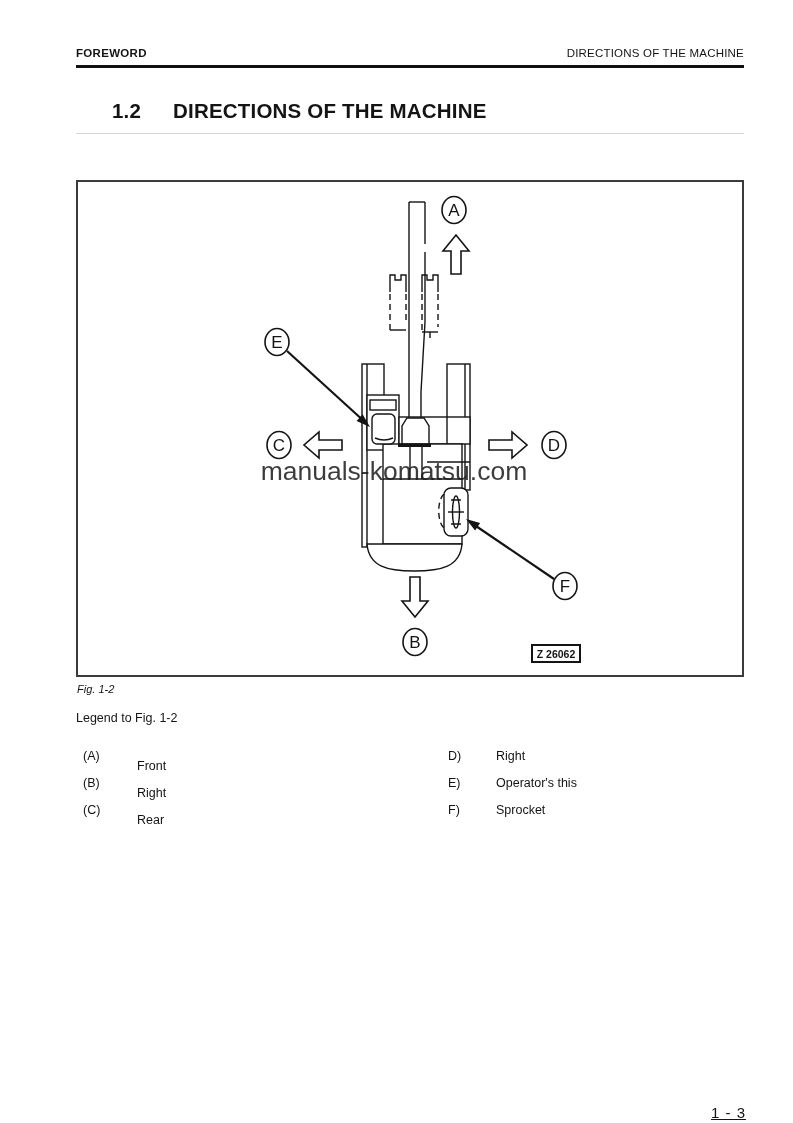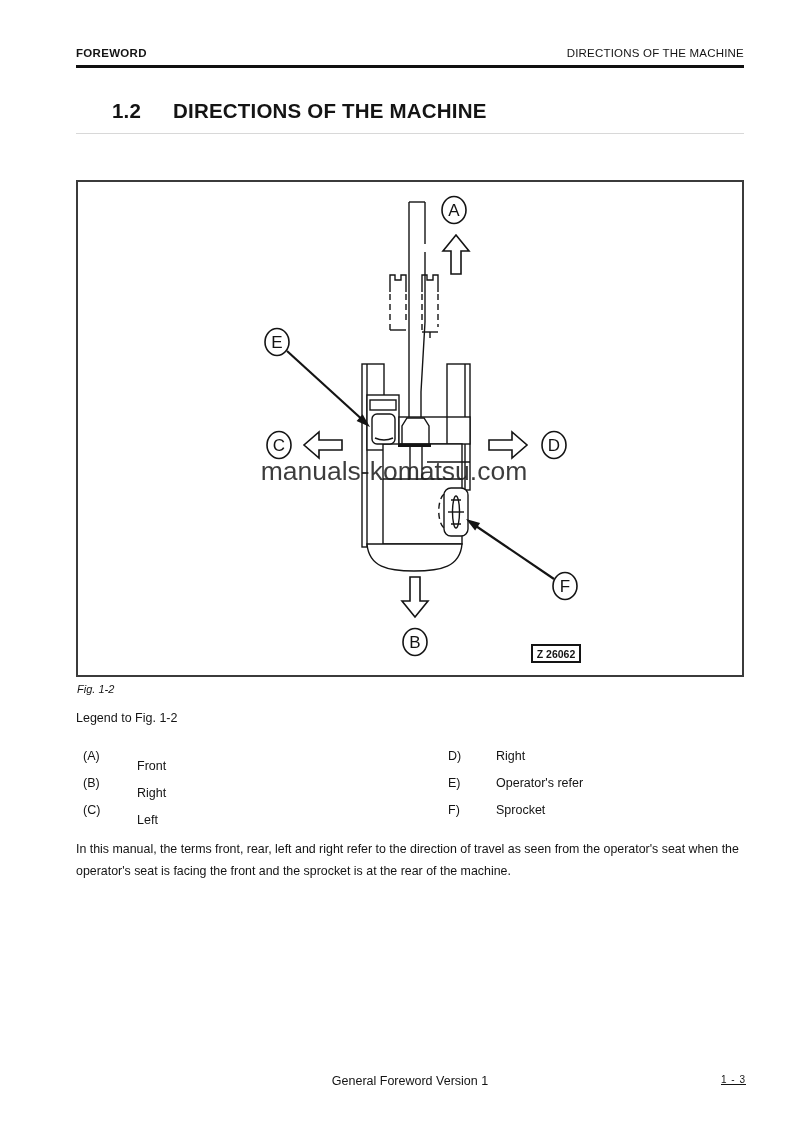--- a/index.html
+++ b/index.html
@@ -18,21 +18,21 @@
   .fig-caption{position:absolute;left:77px;top:683px;font-size:11px;font-style:italic;}
   .legend-title{position:absolute;left:76px;top:711px;font-size:12.5px;}
   .legend{position:absolute;left:76px;top:744px;width:668px;font-size:12.5px;}
   .legend-row{position:relative;height:27px;}
   .lg-key-l{position:absolute;left:7px;top:5px;}
   .lg-val-l{position:absolute;left:61px;top:15px;}
   .lg-key-r{position:absolute;left:372px;top:5px;}
   .lg-val-r{position:absolute;left:420px;top:5px;}
   .paragraph{position:absolute;left:76px;top:839px;width:672px;font-size:12.4px;line-height:21.5px;}
   .footer-center{position:absolute;left:76px;top:1074px;width:668px;text-align:center;font-size:12.5px;}
-  .footer-page{position:absolute;right:47px;top:1074px;font-size:10px;letter-spacing:1px;text-decoration:underline;}
+  .footer-page{position:absolute;right:47px;top:1104px;font-size:15px;letter-spacing:1px;text-decoration:underline;}
   svg .ln{fill:none;stroke:#141414;stroke-width:1.4;}
   svg .lnw{fill:#ffffff;stroke:#141414;stroke-width:1.4;}
   svg .dash{fill:none;stroke:#141414;stroke-width:1.4;stroke-dasharray:6 4;}
   svg .marker-e{fill:#ffffff;stroke:#141414;stroke-width:1.6;}
   svg .marker-t{font-family:"Liberation Sans",sans-serif;font-size:17px;fill:#141414;text-anchor:middle;}
   svg .leader{stroke:#141414;stroke-width:2.2;fill:none;}
   svg .ah{fill:#141414;stroke:none;}
   svg .dirarrow{fill:#ffffff;stroke:#141414;stroke-width:1.6;stroke-linejoin:miter;}
   svg .wm{font-family:"Liberation Sans",sans-serif;font-size:26.5px;fill:#1b1b1b;opacity:.85;text-anchor:middle;}
   svg .znum{font-family:"Liberation Sans",sans-serif;font-size:10.5px;font-weight:bold;fill:#141414;text-anchor:middle;}
@@ -167,28 +167,26 @@
     <div class="legend-row">
       <span class="lg-key-l">(A)</span>
       <span class="lg-val-l">Front</span>
       <span class="lg-key-r">D)</span>
       <span class="lg-val-r">Right</span>
     </div>
     <div class="legend-row">
       <span class="lg-key-l">(B)</span>
       <span class="lg-val-l">Right</span>
       <span class="lg-key-r">E)</span>
-      <span class="lg-val-r">Operator's refer</span>
+      <span class="lg-val-r">Operator's this</span>
     </div>
     <div class="legend-row">
       <span class="lg-key-l">(C)</span>
-      <span class="lg-val-l">Left</span>
+      <span class="lg-val-l">Rear</span>
       <span class="lg-key-r">F)</span>
       <span class="lg-val-r">Sprocket</span>
     </div>
   </div>
 
-  <div class="paragraph">In this manual, the terms front, rear, left and right refer to the direction of travel as seen from the operator's seat when the operator's seat is facing the front and the sprocket is at the rear of the machine.</div>
 
-  <div class="footer-center">General Foreword Version 1</div>
   <div class="footer-page">1 - 3</div>
 
 </div>
 
 </body></html>

